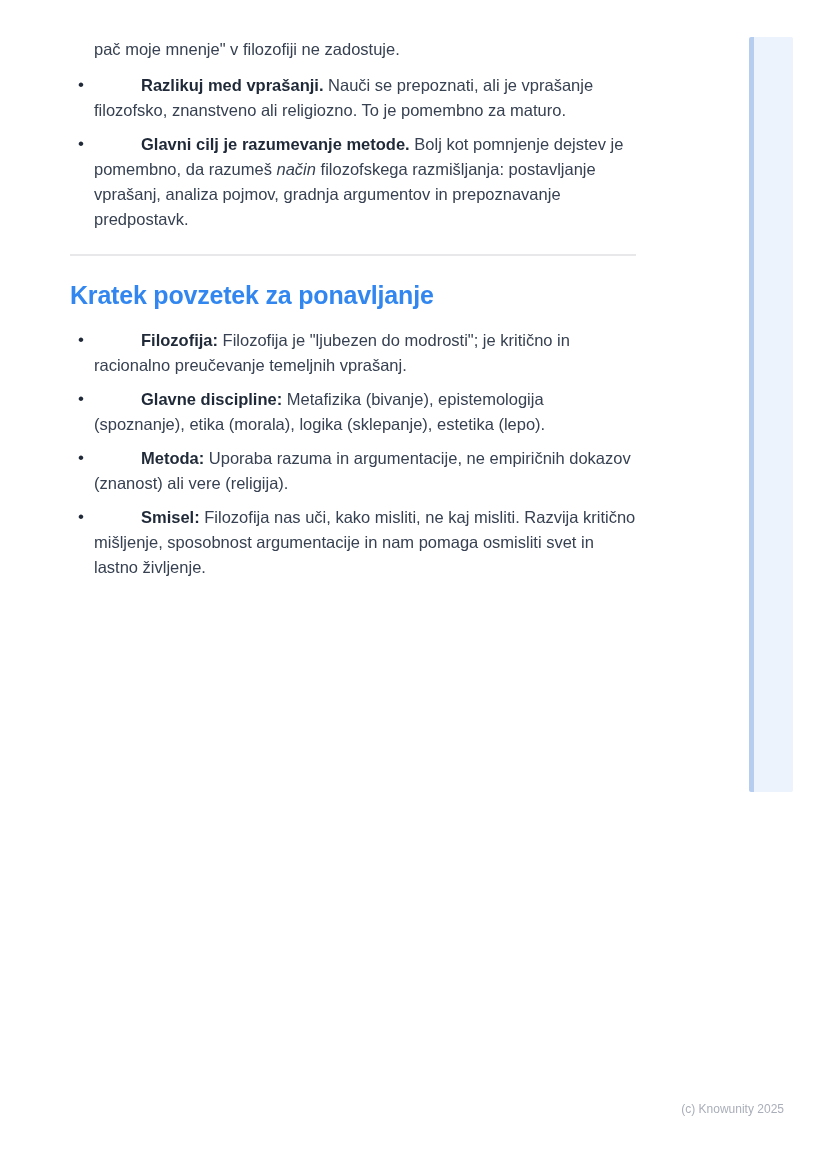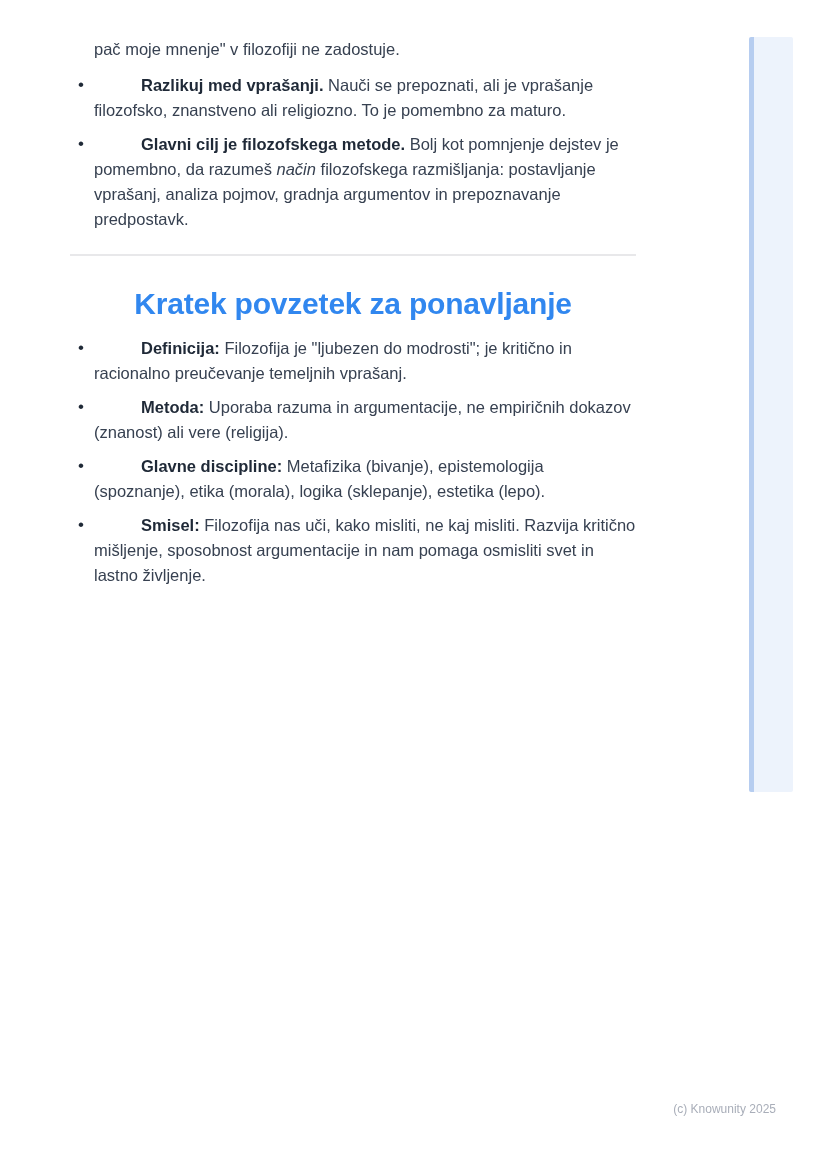--- a/index.html
+++ b/index.html
@@ -71,34 +71,33 @@
     color:var(--bold-text);
     margin-left:47px;
   }
   em{}
   hr.divider{
     border:none;
     border-top:2px solid var(--divider);
     margin:22px 0 0 0;
   }
   h2.section-heading{
-    margin:32px 0 0 0;
-    font-size:30px;
+    margin:24px 0 0 0;
+    font-size:25px;
     line-height:31px;
     font-weight:bold;
     color:var(--heading-blue);
     letter-spacing:-0.2px;
-    text-align:center;
   }
   ul.bullets.summary{
     margin-top:17px;
   }
   .footer{
     position:absolute;
-    right:52px;
+    right:44px;
     top:1102px;
     font-size:12px;
     color:var(--footer-text);
   }
 </style>
 </head>
 <body>
 
 <div class="page">
 
@@ -106,37 +105,37 @@
 
   <div class="content">
 
     <p class="intro">pač moje mnenje" v filozofiji ne zadostuje.</p>
 
     <ul class="bullets">
       <li>
         <strong>Razlikuj med vprašanji.</strong><span> Nauči se prepoznati, ali je vprašanje filozofsko, znanstveno ali religiozno. To je pomembno za maturo.</span>
       </li>
       <li>
-        <strong>Glavni cilj je filozofskega metode.</strong><span> Bolj kot pomnjenje dejstev je pomembno, da razumeš </span><em>način</em><span> filozofskega razmišljanja: postavljanje vprašanj, analiza pojmov, gradnja argumentov in prepoznavanje predpostavk.</span>
+        <strong>Glavni cilj je razumevanje metode.</strong><span> Bolj kot pomnjenje dejstev je pomembno, da razumeš </span><em>način</em><span> filozofskega razmišljanja: postavljanje vprašanj, analiza pojmov, gradnja argumentov in prepoznavanje predpostavk.</span>
       </li>
     </ul>
 
     <hr class="divider">
 
     <h2 class="section-heading">Kratek povzetek za ponavljanje</h2>
 
     <ul class="bullets summary">
       <li>
-        <strong>Definicija:</strong><span> Filozofija je "ljubezen do modrosti"; je kritično in racionalno preučevanje temeljnih vprašanj.</span>
+        <strong>Filozofija:</strong><span> Filozofija je "ljubezen do modrosti"; je kritično in racionalno preučevanje temeljnih vprašanj.</span>
+      </li>
+      <li>
+        <strong>Glavne discipline:</strong><span> Metafizika (bivanje), epistemologija (spoznanje), etika (morala), logika (sklepanje), estetika (lepo).</span>
       </li>
       <li>
         <strong>Metoda:</strong><span> Uporaba razuma in argumentacije, ne empiričnih dokazov (znanost) ali vere (religija).</span>
-      </li>
-      <li>
-        <strong>Glavne discipline:</strong><span> Metafizika (bivanje), epistemologija (spoznanje), etika (morala), logika (sklepanje), estetika (lepo).</span>
       </li>
       <li>
         <strong>Smisel:</strong><span> Filozofija nas uči, kako misliti, ne kaj misliti. Razvija kritično mišljenje, sposobnost argumentacije in nam pomaga osmisliti svet in lastno življenje.</span>
       </li>
     </ul>
 
   </div>
 
   <div class="footer">(c) Knowunity 2025</div>
 

